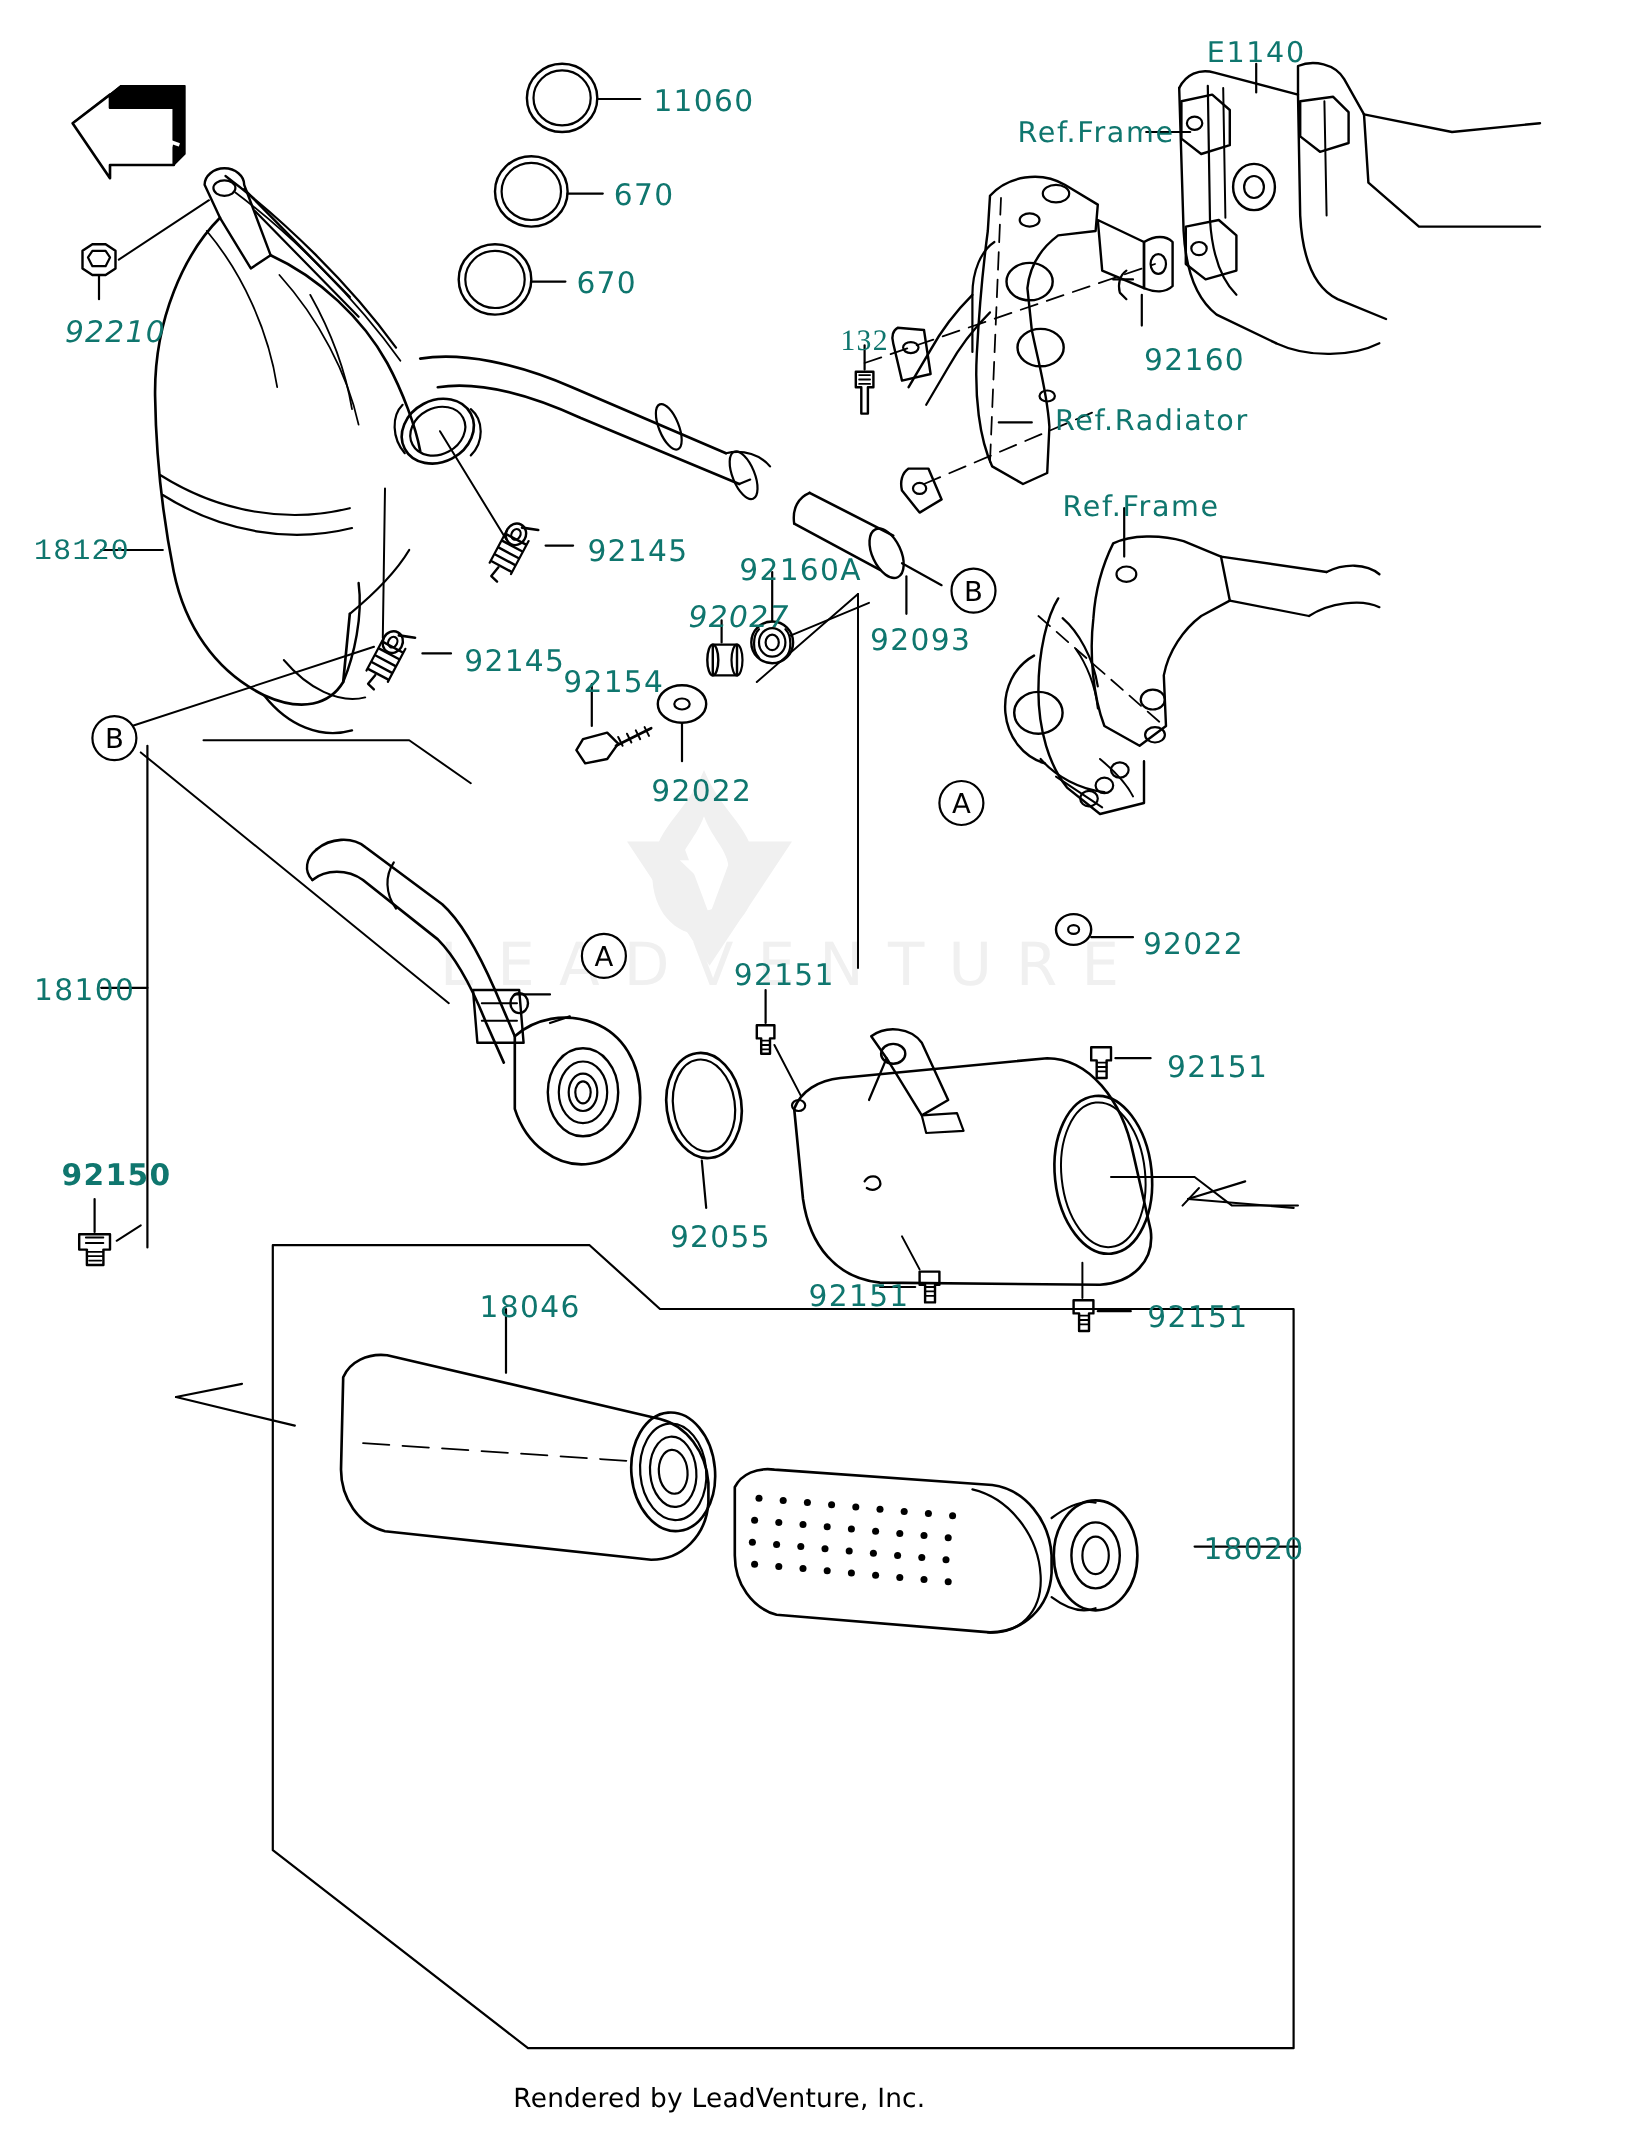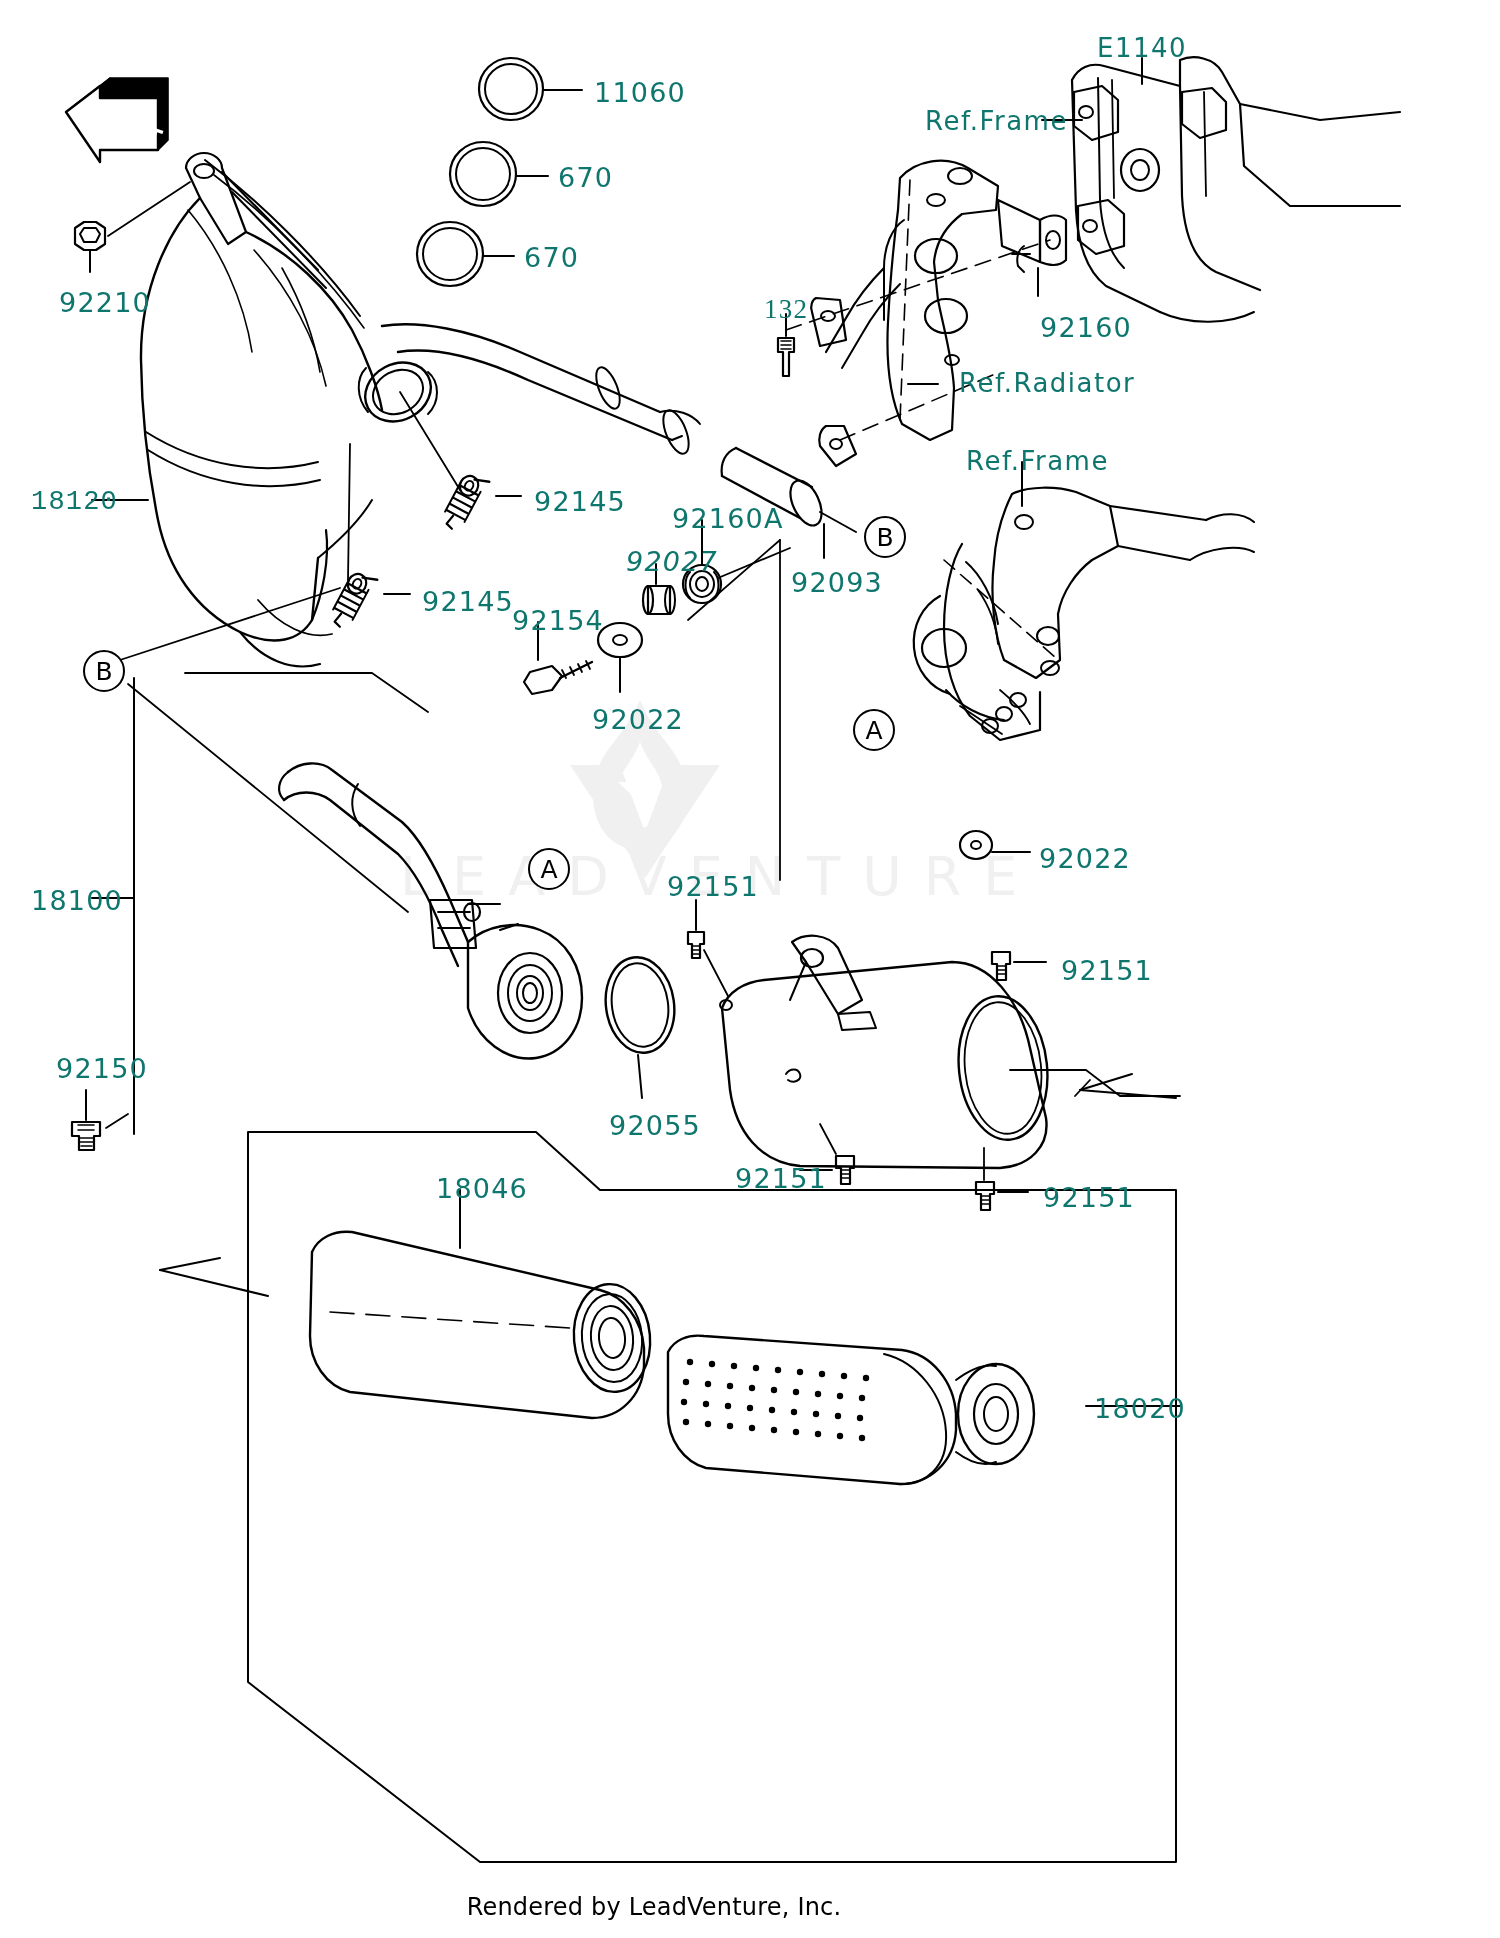--- a/index.html
+++ b/index.html
@@ -482,36 +482,36 @@
   </svg>
 
   <div style="position:absolute; left:76px; top:94px; width:86px; height:62px;
               font-family:'DejaVu Sans',sans-serif; font-size:23px; font-weight:bold;
               color:#fff; letter-spacing:0px; transform:rotate(19deg);
               display:flex; align-items:center; justify-content:center;">FRONT</div>
 
   <div class="lbl" style="left:594px;  top:79px;text-align:center;">11060</div>
   <div class="lbl" style="left:558px;  top:164px;">670</div>
   <div class="lbl" style="left:524px;  top:244px;">670</div>
-  <div class="lbl" style="left:59px;   top:289px;">92210</div>
+  <div class="lbl" style="left:59px;   top:289px;font-style:italic;">92210</div>
   <div class="lbl" style="left:31px;   top:489px;font-family:Liberation Mono, monospace;">18120</div>
   <div class="lbl" style="left:534px; top:488px;">92145</div>
   <div class="lbl" style="left:422px; top:588px;">92145</div>
   <div class="lbl" style="left:764px;  top:296px;font-family:Liberation Serif, serif;">132</div>
   <div class="lbl" style="left:1040px; top:314px;">92160</div>
   <div class="lbl" style="left:672px;  top:505px;">92160A</div>
   <div class="lbl" style="left:626px;  top:548px;font-style:italic;">92027</div>
   <div class="lbl" style="left:791px;  top:569px;">92093</div>
   <div class="lbl" style="left:512px;  top:607px;">92154</div>
   <div class="lbl" style="left:592px; top:706px;">92022</div>
   <div class="lbl" style="left:1039px; top:845px;">92022</div>
   <div class="lbl" style="left:31px;   top:887px;">18100</div>
   <div class="lbl" style="left:667px; top:873px;">92151</div>
   <div class="lbl" style="left:1061px; top:957px;">92151</div>
-  <div class="lbl" style="left:56px;   top:1055px;">92150</div>
+  <div class="lbl" style="left:56px;   top:1055px;font-weight:bold;">92150</div>
   <div class="lbl" style="left:609px;  top:1112px;">92055</div>
   <div class="lbl" style="left:735px; top:1165px;">92151</div>
   <div class="lbl" style="left:1043px; top:1184px;">92151</div>
   <div class="lbl" style="left:436px;  top:1175px;">18046</div>
   <div class="lbl" style="left:1094px; top:1395px;">18020</div>
 
   <div class="lbl ref" style="left:1097px; top:35px;">E1140</div>
   <div class="lbl ref" style="left:925px;  top:108px;">Ref.Frame</div>
   <div class="lbl ref" style="left:945px;  top:370px;margin-left:14px;">Ref.Radiator</div>
   <div class="lbl ref" style="left:966px;  top:448px;">Ref.Frame</div>

